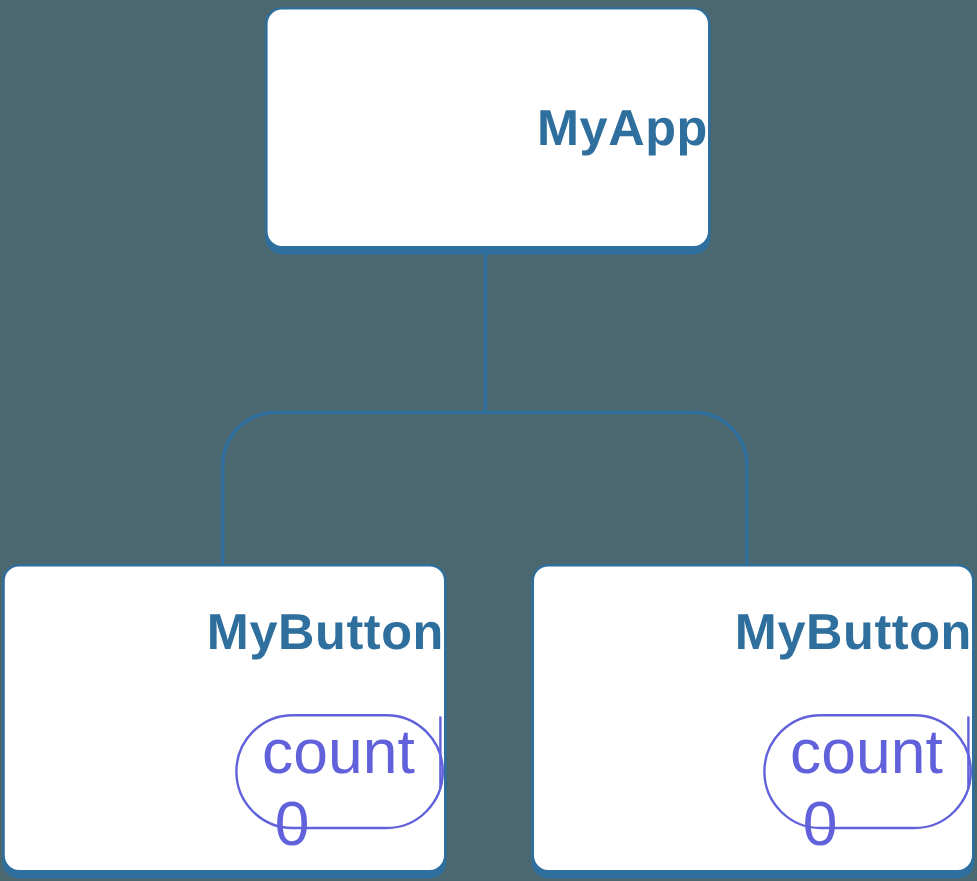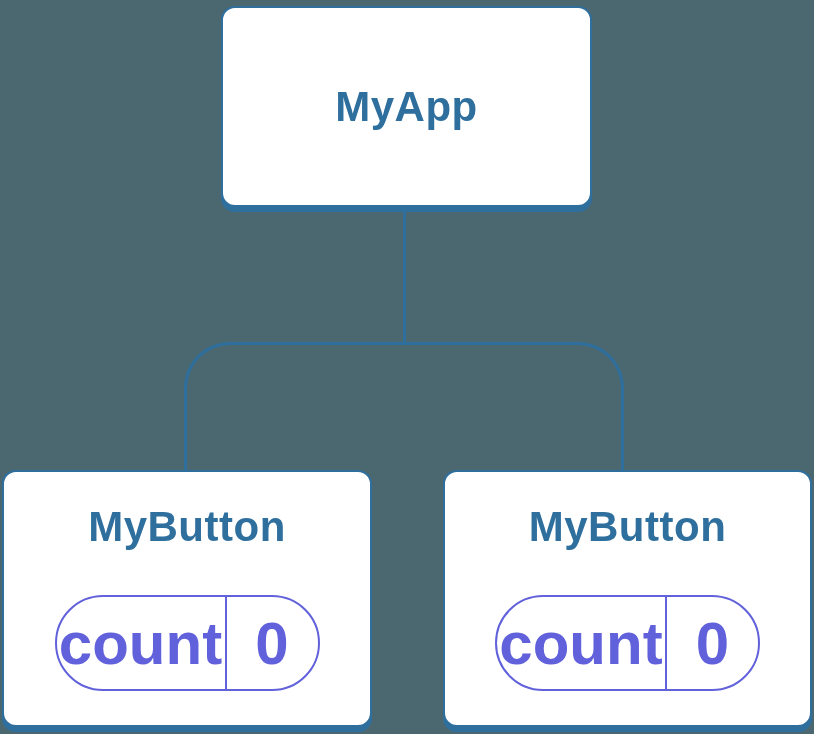--- a/index.html
+++ b/index.html
@@ -36,21 +36,21 @@
   }
   
   .node{
     position:absolute;
     background:var(--node-fill);
     border:2px solid var(--node-blue);
     border-radius:14px;
     box-shadow:0 5px 0 var(--node-blue);
     display:flex;
     flex-direction:column;
-    align-items:center;
+    align-items:flex-end;
     justify-content:center;
     z-index:1;
   }
   .node-root{left:221px;top:6px;width:371px;height:201px}
   .node-child-left{left:2px;top:470px;width:370px;height:257px}
   .node-child-right{left:443px;top:470px;width:369px;height:257px}
   .node-title{
     color:var(--node-blue);
     font-size:42px;
     font-weight:600;
@@ -60,23 +60,24 @@
   .node-child-left .node-title,
   .node-child-right .node-title{margin-bottom:47px}
   
   .state-pill{
     display:flex;
     align-items:stretch;
     height:96px;
     border:2px solid var(--state-purple);
     border-radius:50px;
     color:var(--state-purple);
-    font-size:60px;
-    font-weight:700;
+    font-size:52px;
+    font-weight:400;
     background:var(--node-fill);
+    flex-direction:column;
   }
   .state-key{
     width:170px;
     display:flex;align-items:center;justify-content:center;
     border-right:2px solid var(--state-purple);
   }
   .state-value{
     width:91px;
     display:flex;align-items:center;justify-content:center;
   }

